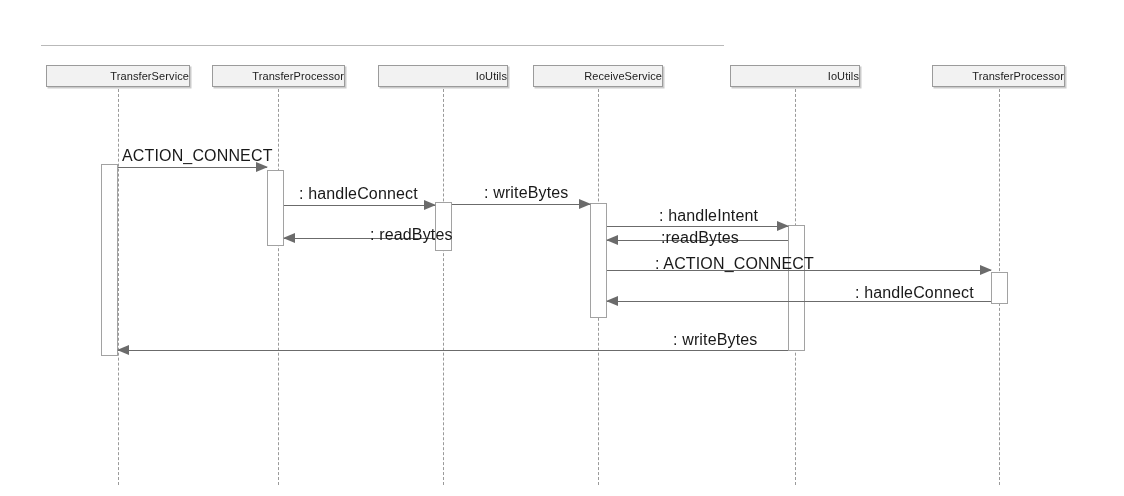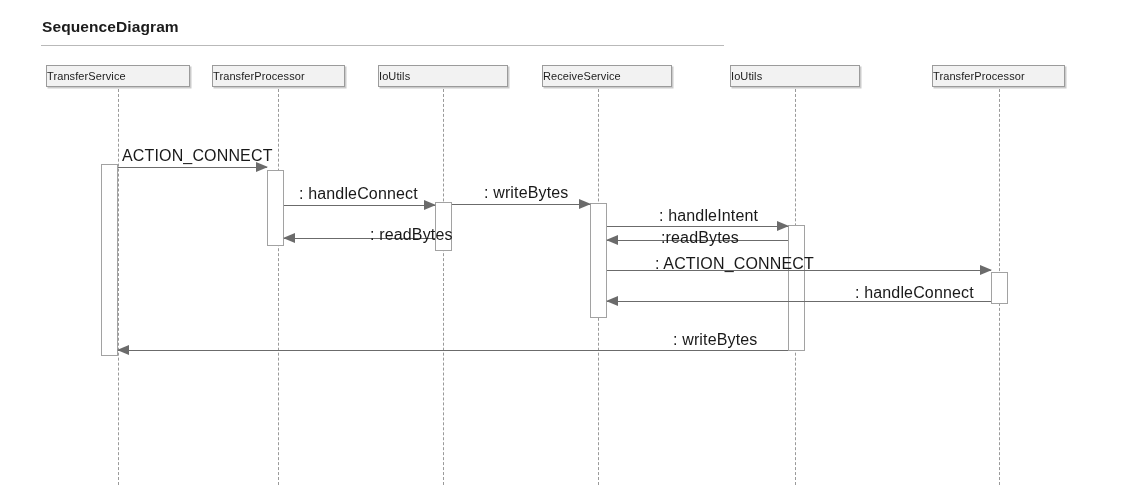--- a/index.html
+++ b/index.html
@@ -51,21 +51,21 @@
   .actor-box {
     position: absolute;
     top: 65px;
     height: 22px;
     box-sizing: border-box;
     background: #f2f2f2;
     border: 1.4px solid #9b9b9b;
     box-shadow: 1.5px 1.5px 0 rgba(140,140,140,0.45);
     display: flex;
     align-items: center;
-    justify-content: flex-start;
+    justify-content: flex-end;
   }
   .actor-label {
     font-size: 11px;
     color: #1c1c1c;
     white-space: nowrap;
     letter-spacing: 0.1px;
   }
   .activation {
     position: absolute;
     width: 17px;
@@ -108,21 +108,20 @@
     white-space: nowrap;
     letter-spacing: 0.15px;
     line-height: 13px;
   }
 </style>
 </head>
 <body>
 
 <div id="canvas">
 
-  <div id="page-title">SequenceDiagram</div>
   <div id="title-divider"></div>
 
   <div id="lifelines-layer">
       <div class="lifeline-col">
         <div class="actor-box" style="left: 46px; width: 144px;">
           <span class="actor-label">TransferService</span>
         </div>
         <div class="lifeline-dash" style="left: 118px;"></div>
       </div>
       <div class="lifeline-col">
@@ -131,21 +130,21 @@
         </div>
         <div class="lifeline-dash" style="left: 278px;"></div>
       </div>
       <div class="lifeline-col">
         <div class="actor-box" style="left: 378px; width: 130px;">
           <span class="actor-label">IoUtils</span>
         </div>
         <div class="lifeline-dash" style="left: 443px;"></div>
       </div>
       <div class="lifeline-col">
-        <div class="actor-box" style="left: 533px; width: 130px; margin-left: 9px;">
+        <div class="actor-box" style="left: 533px; width: 130px;">
           <span class="actor-label">ReceiveService</span>
         </div>
         <div class="lifeline-dash" style="left: 598px;"></div>
       </div>
       <div class="lifeline-col">
         <div class="actor-box" style="left: 730px; width: 130px;">
           <span class="actor-label">IoUtils</span>
         </div>
         <div class="lifeline-dash" style="left: 795px;"></div>
       </div>

